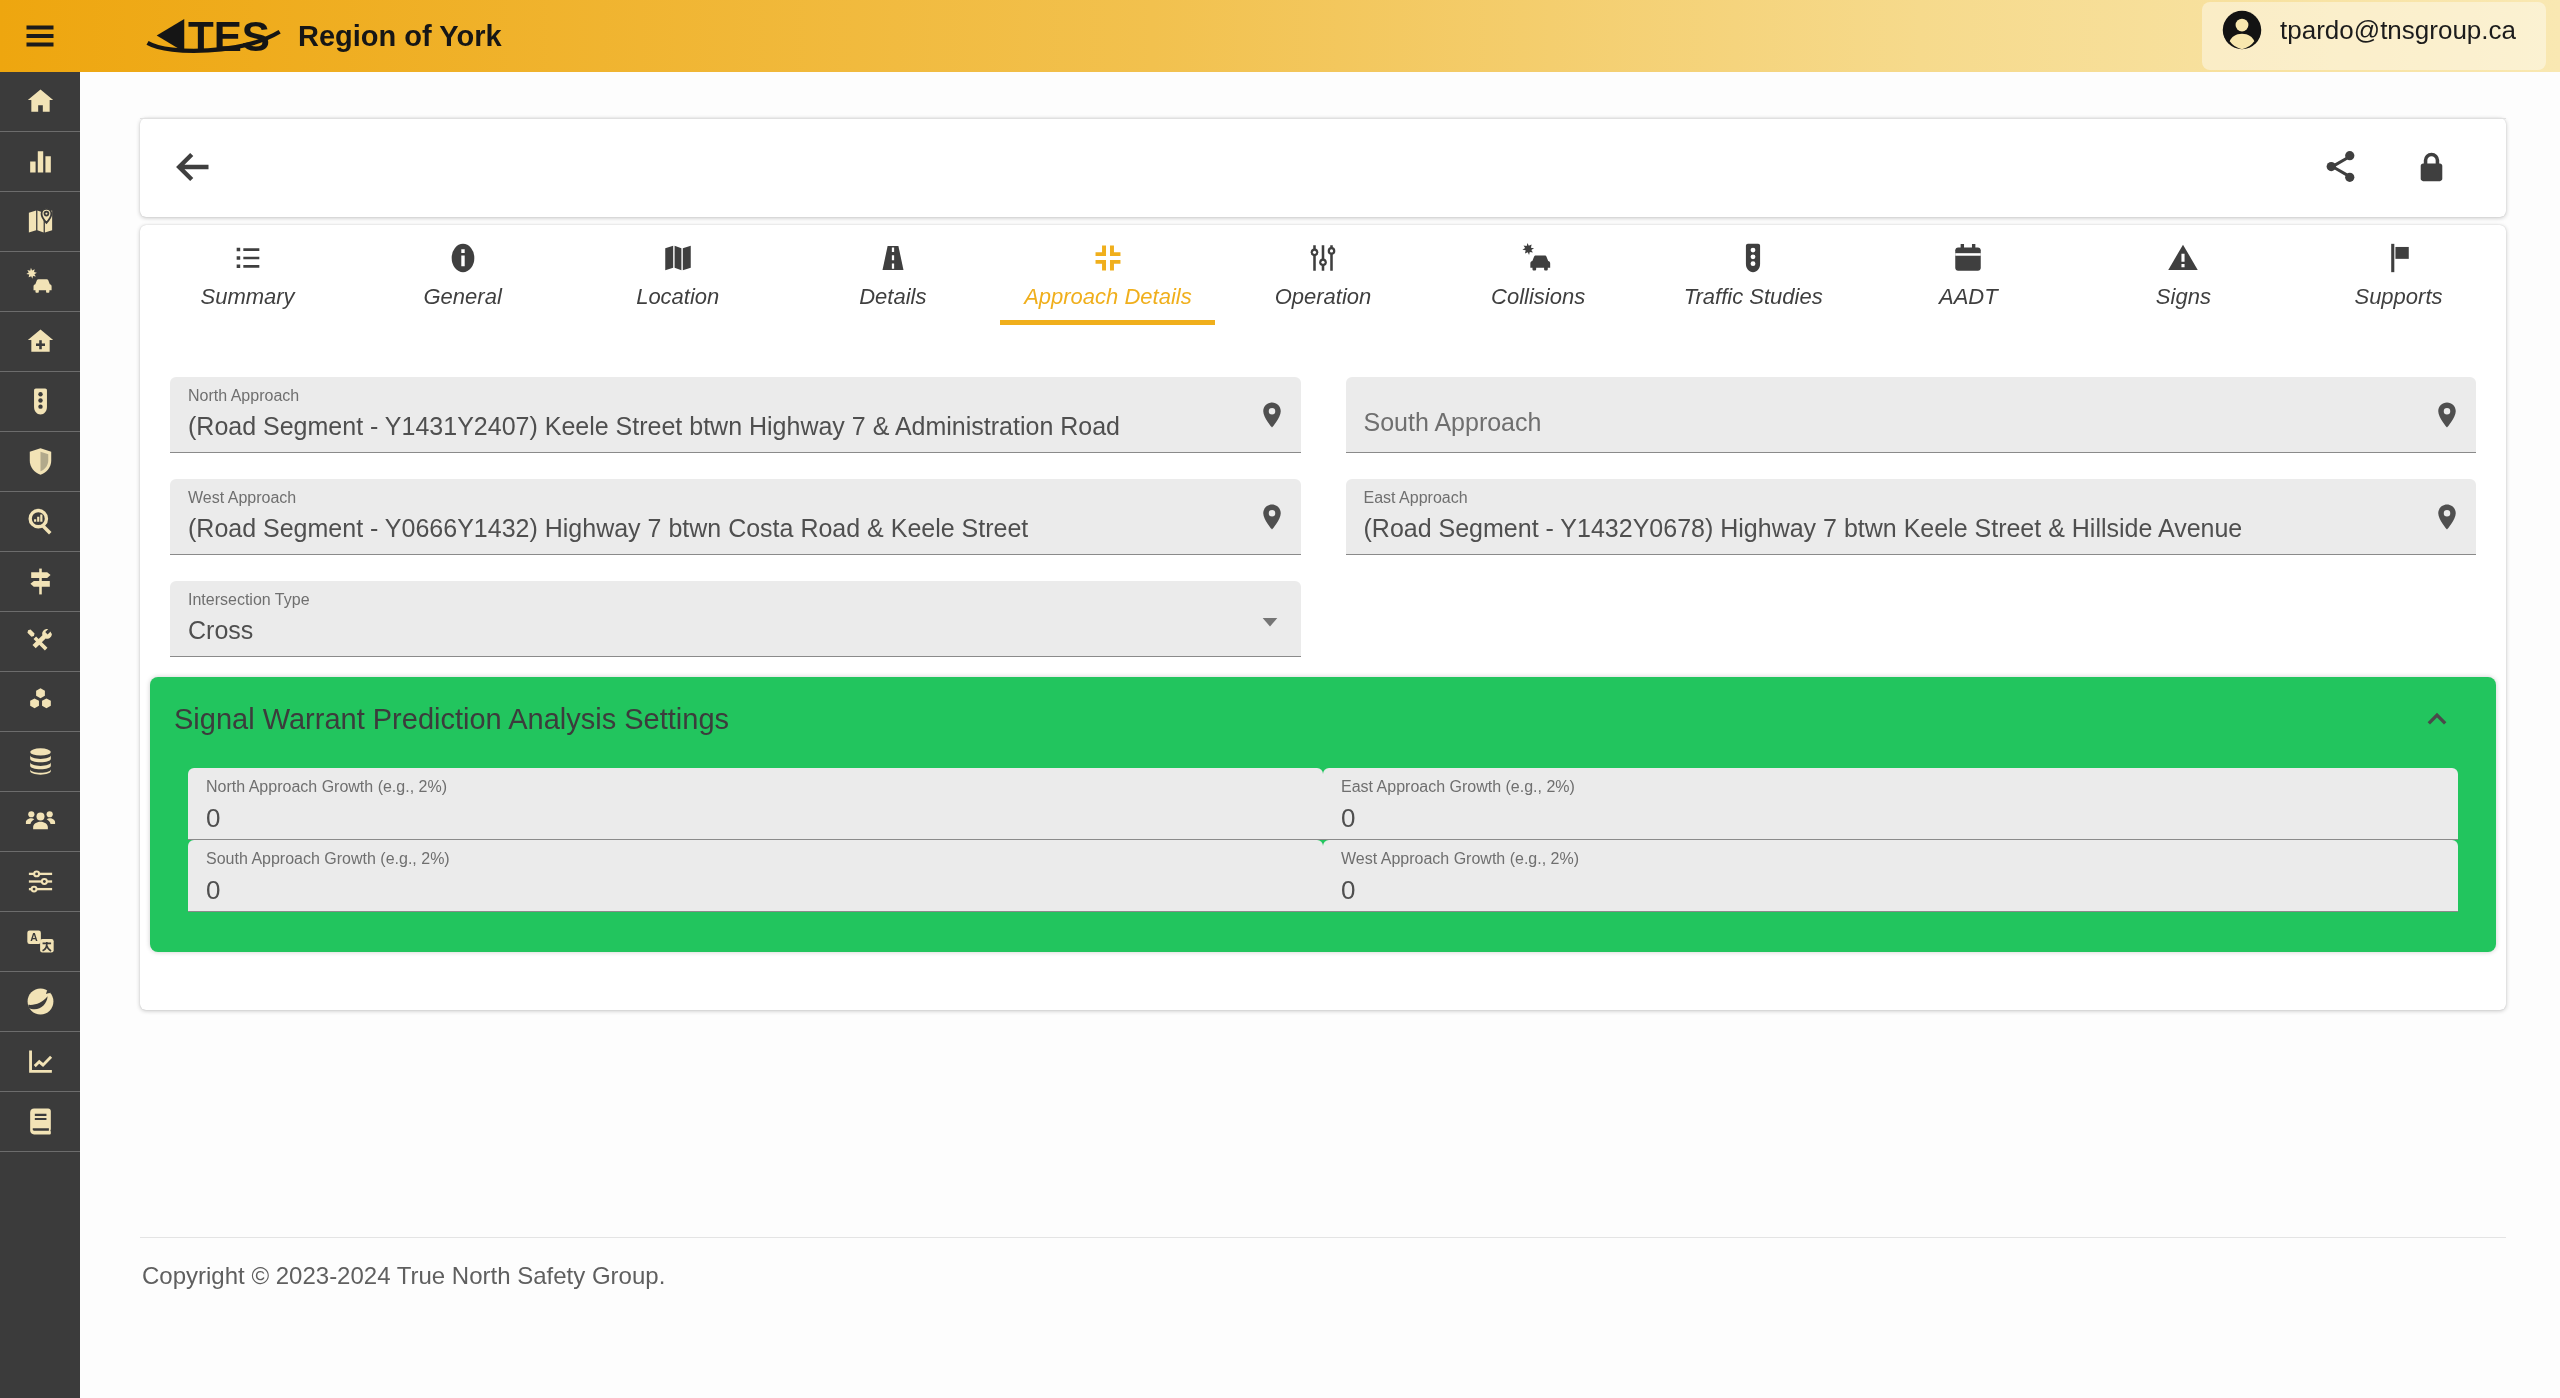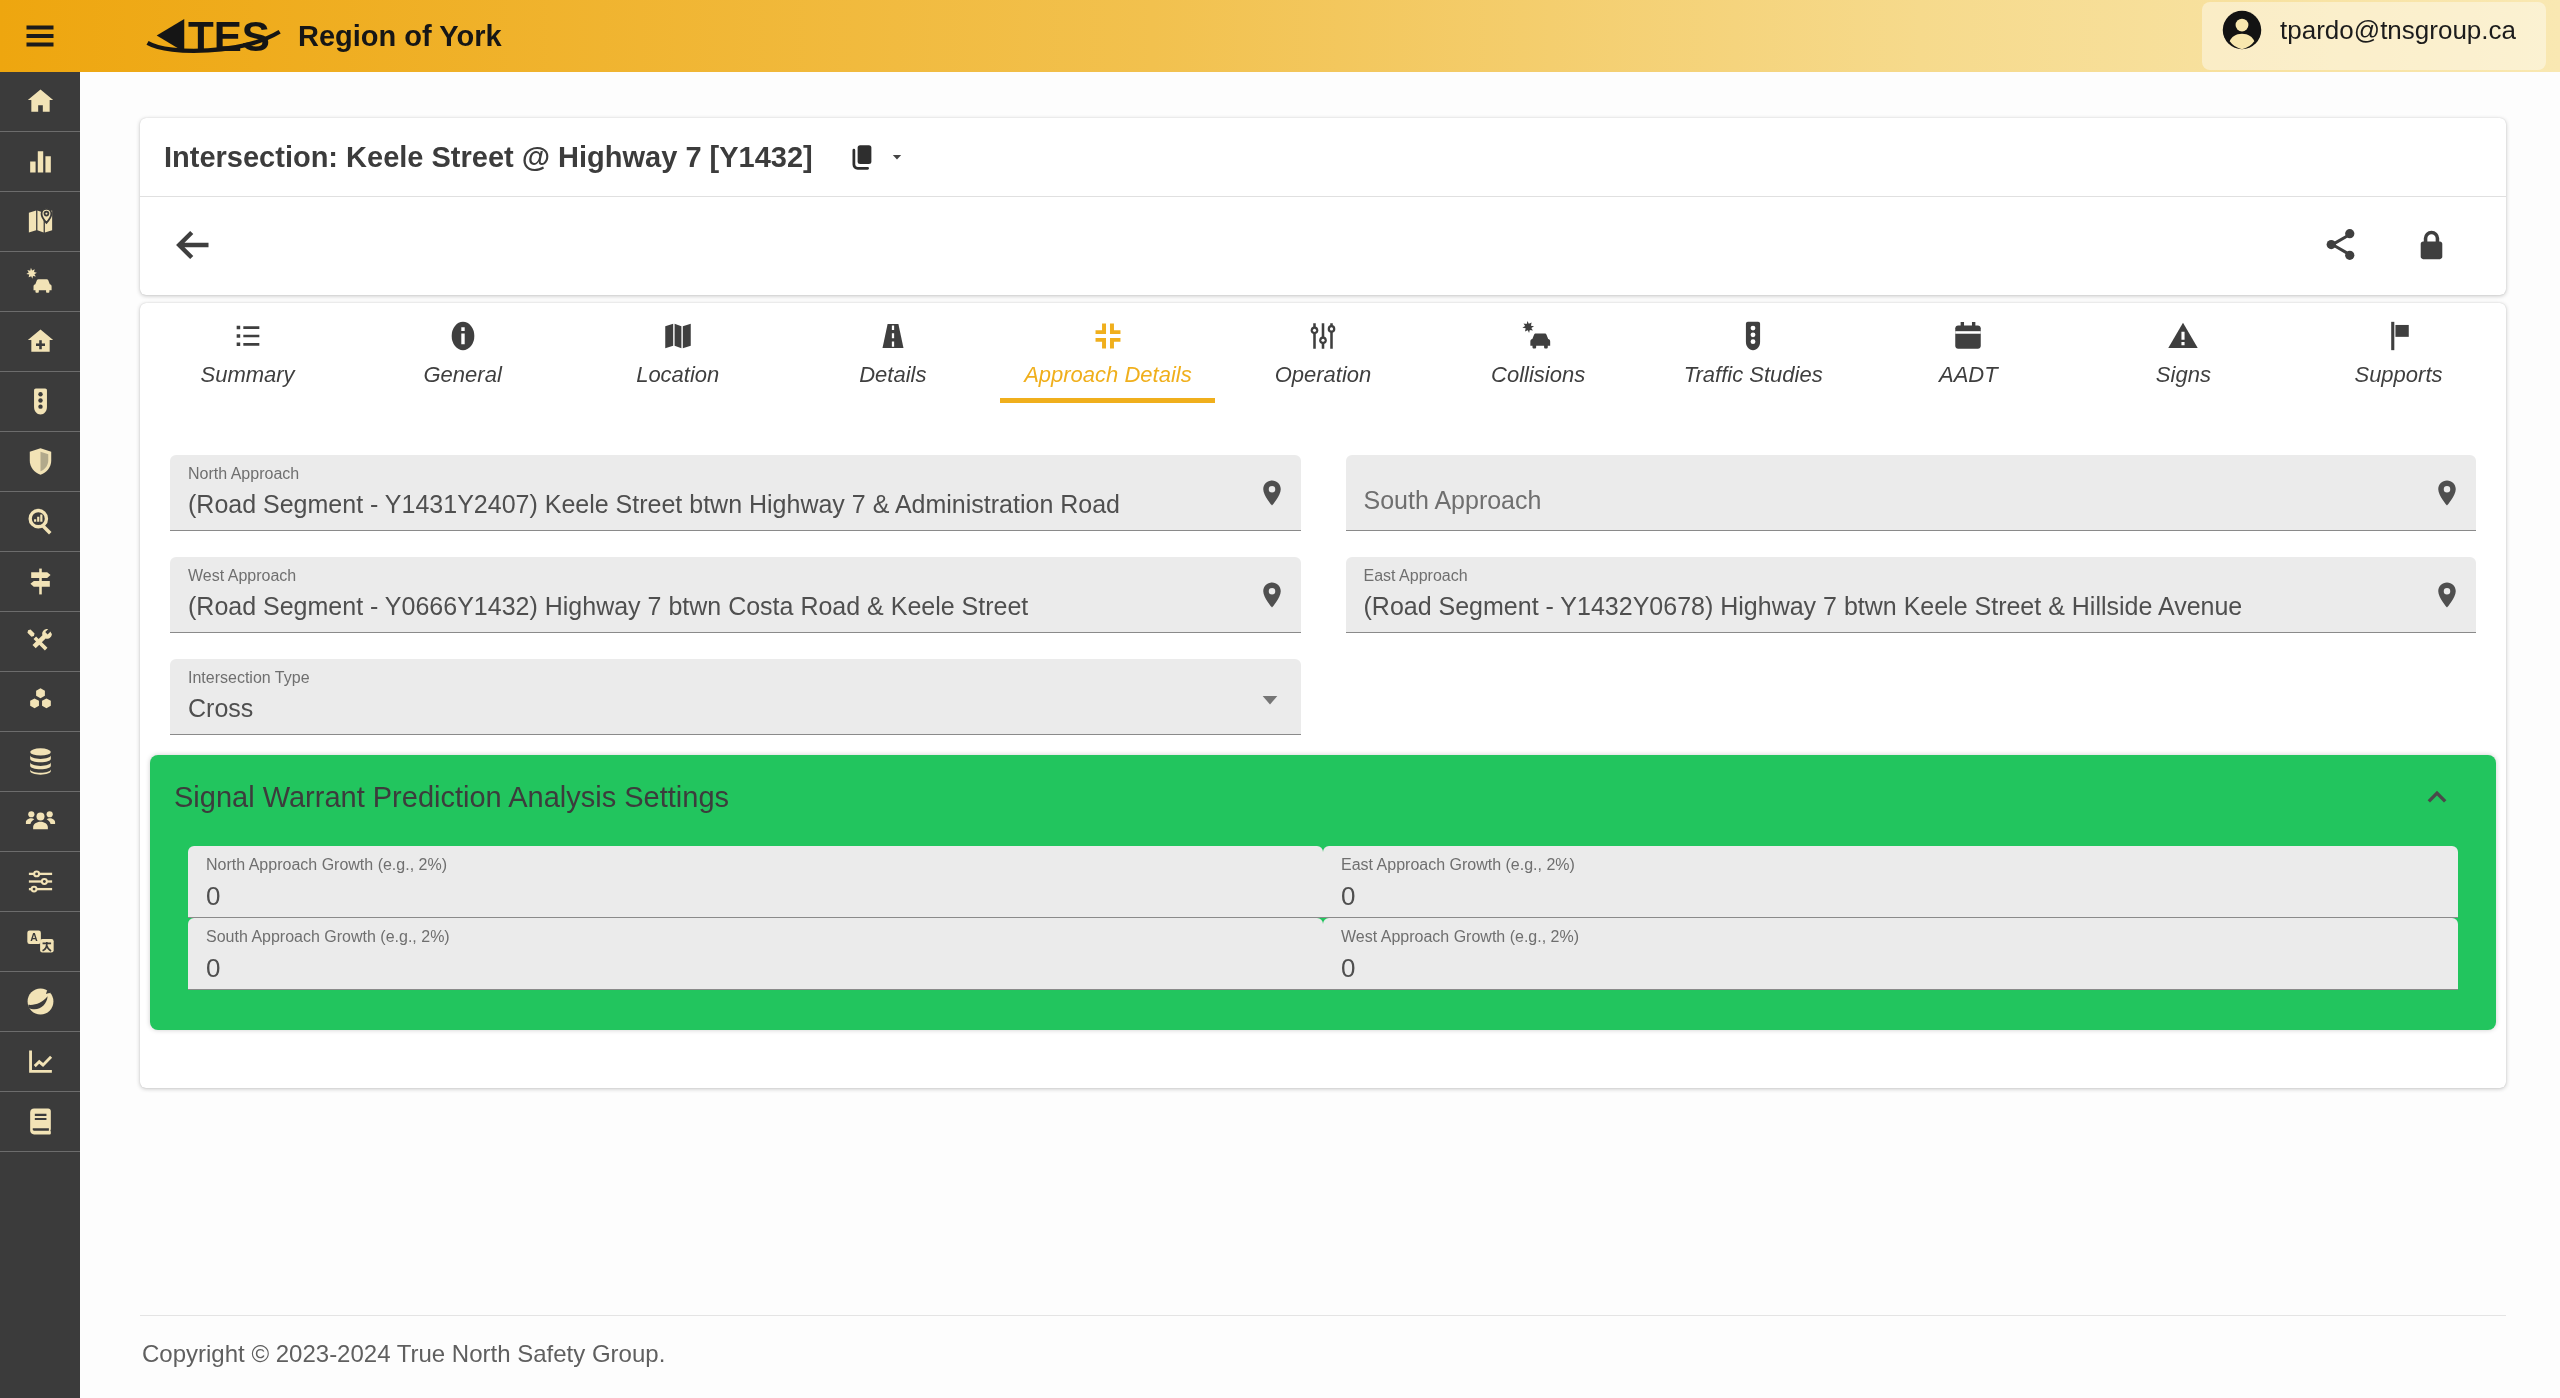--- a/index.html
+++ b/index.html
@@ -297,36 +297,20 @@
             <path d="M7.6 6h9v1.7h-9zM7.6 9.2h9v1.7h-9z" fill="var(--hole,#fff)"></path>
             <path d="M6 17.2h12.5v1.9H7c-.6 0-1-.4-1-.9z" fill="var(--hole,#fff)"></path>
           </svg>
         </span>
       </div>
     </aside>
 
   <main>
 
     <section class="card card-a">
-      <div class="title-row">
-        <h1 class="page-title">Intersection: Keele Street @ Highway 7 [Y1432]</h1>
-        <button class="copy-btn">
-          <span class="ic">
-              <svg xmlns="http://www.w3.org/2000/svg" viewBox="0 0 24 24" fill="currentColor">
-                <rect x="8.5" y="2.5" width="11" height="15" rx="2"></rect>
-                <path d="M5.5 6.5v11.5c0 1.7 1.3 3 3 3h8" fill="none" stroke="currentColor" stroke-width="2.2" stroke-linecap="round"></path>
-              </svg>
-            </span>
-          <span class="ic small">
-              <svg xmlns="http://www.w3.org/2000/svg" viewBox="0 0 24 24" fill="currentColor">
-                <path d="M7 9.5l5 5.5 5-5.5z"></path>
-              </svg>
-            </span>
-        </button>
-      </div>
       <div class="h-divider"></div>
       <div class="toolbar-row">
         <button class="icon-btn back-btn">
           <span class="ic"><svg xmlns="http://www.w3.org/2000/svg" viewBox="0 0 24 24" fill="currentColor">
                 <path d="M21 10.8H7.9l4.8-4.8L11 4.3 3.3 12l7.7 7.7 1.7-1.7-4.8-4.8H21z"></path>
               </svg></span>
         </button>
         <div class="spacer"></div>
         <button class="icon-btn share-btn">
           <span class="ic"><svg xmlns="http://www.w3.org/2000/svg" viewBox="0 0 24 24" fill="currentColor">

